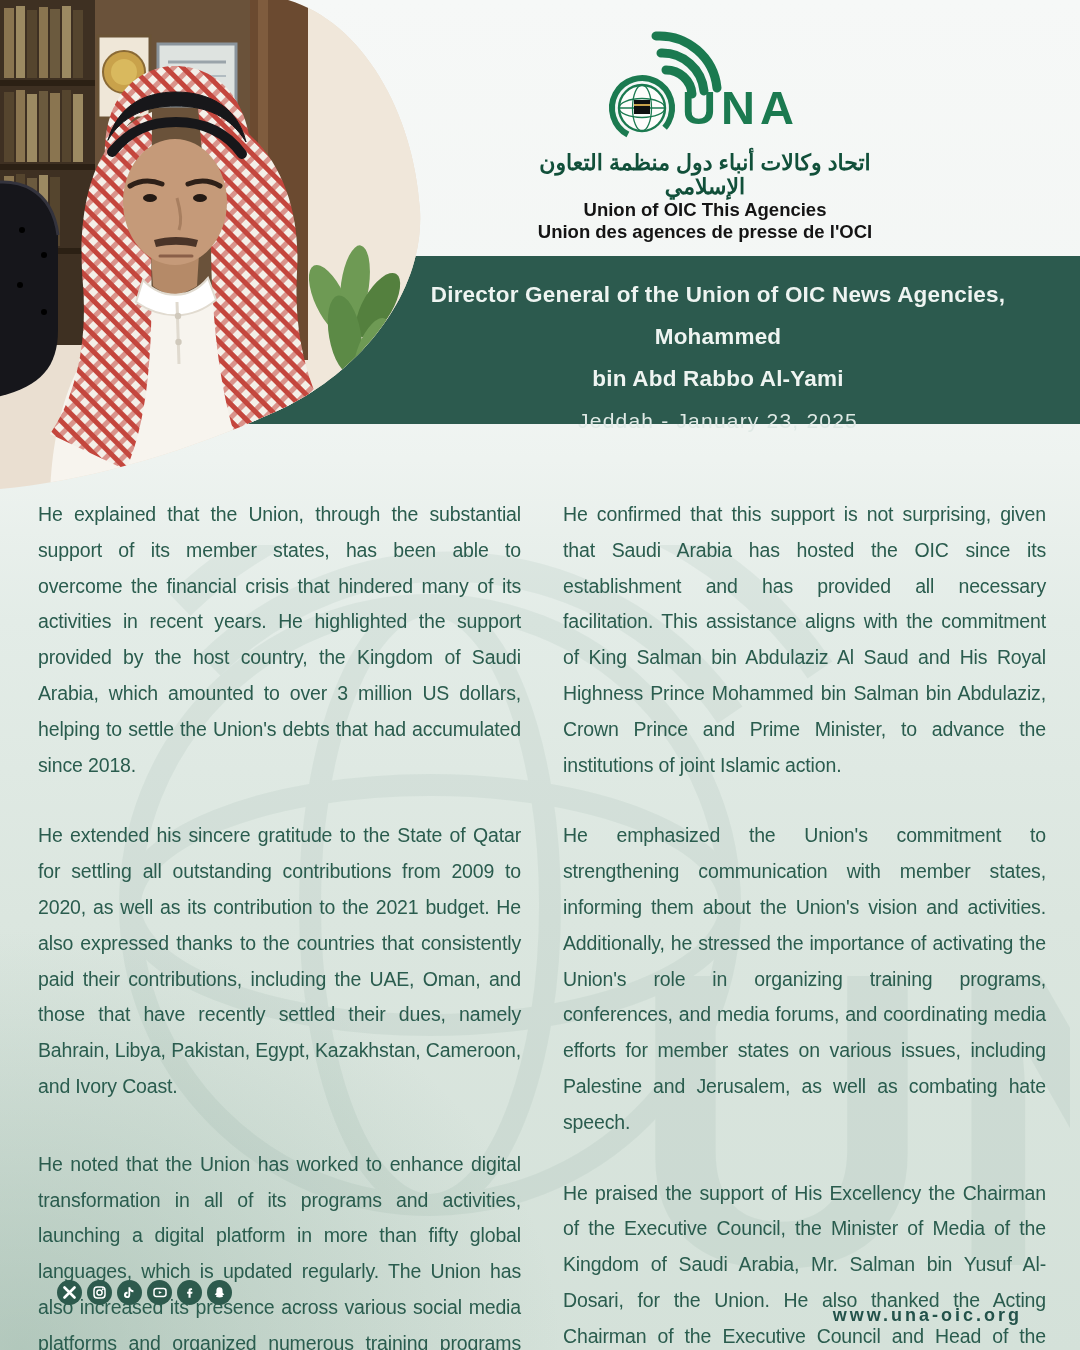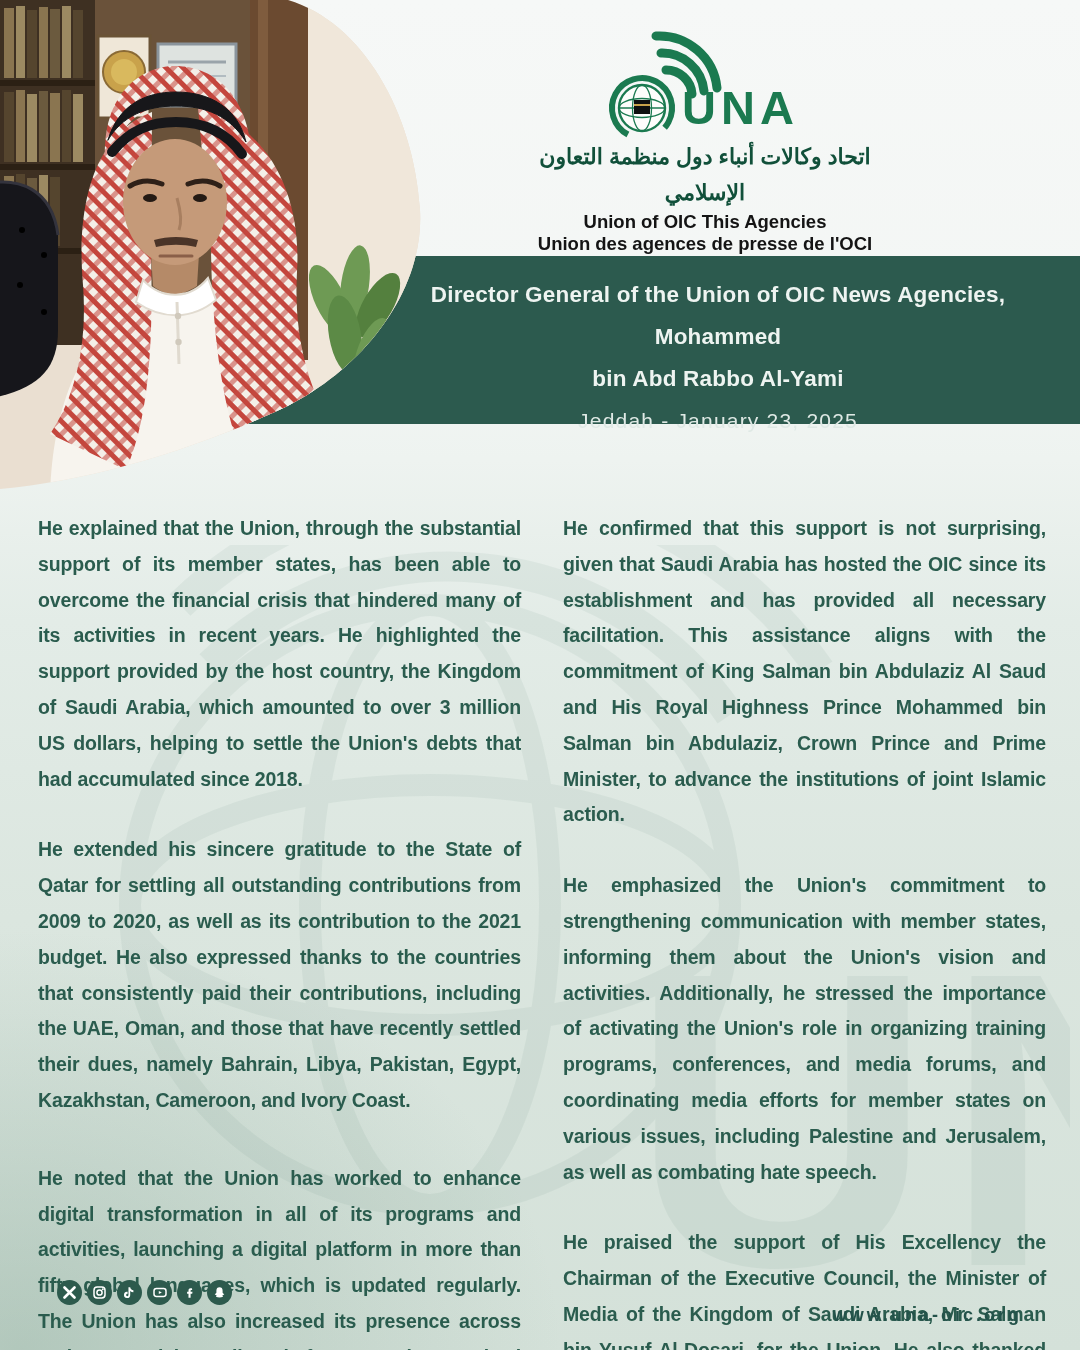--- a/index.html
+++ b/index.html
@@ -8,35 +8,35 @@
     font-family:"Liberation Sans",sans-serif;
     background:
       radial-gradient(900px 700px at 2% 100%, rgba(122,158,140,0.38), rgba(122,158,140,0) 60%),
       linear-gradient(180deg,#f6f8f7 0%,#f3f6f4 26%,#eef3f0 34%,#e3ece7 46%,#dbe6df 68%,#d4e1d9 100%);
   }
   
   .watermark{position:absolute;left:30px;top:545px;opacity:0.055;pointer-events:none;}
   
   .brand{position:absolute;left:505px;top:20px;width:400px;text-align:center;}
   .brand svg{display:block;margin:0 auto;}
-  .brand-arabic{font-size:22px;font-weight:bold;color:#11503a;line-height:36px;margin-top:1px;}
+  .brand-arabic{font-size:22px;font-weight:bold;color:#11503a;line-height:24px;margin-top:13px;}
   .brand-en,.brand-fr{font-size:18.5px;font-weight:bold;color:#141414;line-height:22px;}
   
   .banner{position:absolute;left:0;top:256px;width:1080px;height:168px;background:#2c5a4e;}
   .banner-text{position:absolute;left:368px;right:12px;top:18px;text-align:center;}
   .banner-title{font-size:22.5px;font-weight:bold;color:#eef4f1;line-height:42px;letter-spacing:0.2px;}
   .banner-session{font-size:22.5px;font-weight:bold;color:#eef4f1;line-height:42px;letter-spacing:0.2px;}
   .banner-date{font-size:21px;font-weight:400;color:#dfe9e5;line-height:42px;letter-spacing:1.2px;}
   
   .portrait{position:absolute;left:0;top:0;z-index:3;}
   
   .columns{position:absolute;left:38px;top:497px;width:1008px;display:flex;gap:42px;z-index:2;}
   .col{width:483px;}
   .col p{
-    margin:14px 0 35px 0;font-size:19.5px;font-weight:bold;color:#2a5c4e;
+    margin:0 0 35px 0;font-size:19.5px;font-weight:normal;color:#2a5c4e;
     line-height:35.8px;text-align:justify;letter-spacing:-0.15px;
   }
   .col-left p:nth-of-type(3){margin-top:42px;}
   
   .social-row{position:absolute;left:57px;top:1280px;display:flex;gap:5px;z-index:4;}
   .sicon{width:25px;height:25px;border-radius:50%;background:#2d5a4d;display:flex;align-items:center;justify-content:center;}
   .handle{position:absolute;left:59px;top:1368px;font-size:14.5px;font-weight:bold;letter-spacing:7.5px;color:#2a5c4e;z-index:4;}
   .website{position:absolute;right:58px;top:1305px;font-size:18px;font-weight:bold;letter-spacing:3px;color:#23524a;z-index:4;}
 </style>
 </head>

